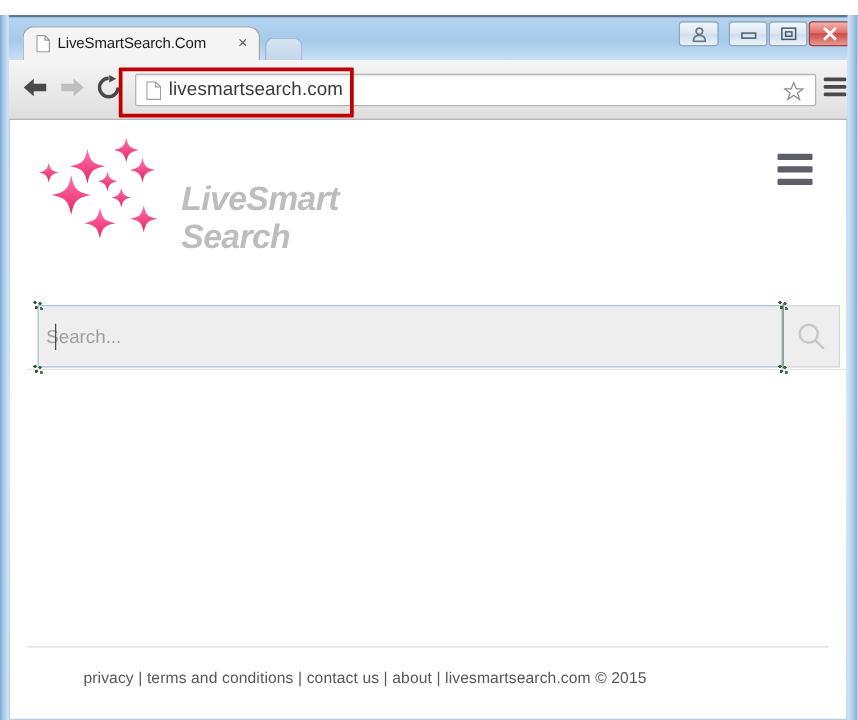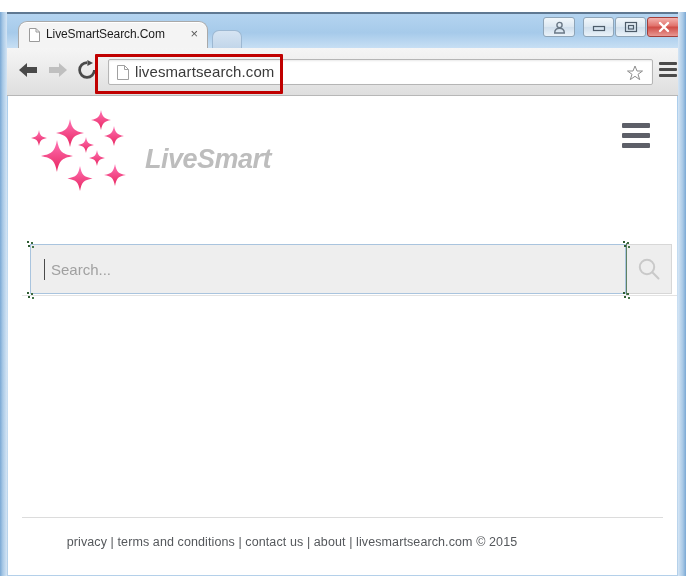--- a/index.html
+++ b/index.html
@@ -130,21 +130,21 @@
   #search-underline {
     position:absolute; left:0; top:53px; width:655px; height:1px; background:#e3e3e3;
   }
   #search-input {
     position:absolute; left:8px; top:2px; width:596px; height:50px;
     background:#eeeeee;
     border:1px solid #a9c4de;
     outline: none;
     font-family:"Liberation Sans", sans-serif;
     font-size:15px; color:#8c8c8c;
-    padding-left:20px;
+    padding-left:6px;
   }
   #search-input::placeholder { color:#a0a0a0; }
   #caret {
     position:absolute; left:22px; top:17px; width:1px; height:21px; background:#4a4a4a;
   }
   #search-btn {
     position:absolute; left:604px; top:2px; width:46px; height:50px;
     background:#eeeeee; border:1px solid #d7d7d7; border-left:none;
     display:flex; align-items:center; justify-content:center;
   }
@@ -286,20 +286,21 @@
           <path d="M16 24 C17.1 29.5 18.5 30.9 24 32 C18.5 33.1 17.1 34.5 16 40 C14.9 34.5 13.5 33.1 8 32 C13.5 30.9 14.9 29.5 16 24 Z"></path>
           <path d="M91 20 C92.4 27 94 28.6 101 30 C94 31.4 92.4 33 91 40 C89.6 33 88 31.4 81 30 C88 28.6 89.6 27 91 20 Z"></path>
           <path d="M34 34 C36.3 45.5 38.5 47.7 50 50 C38.5 52.3 36.3 54.5 34 66 C31.7 54.5 29.5 52.3 18 50 C29.5 47.7 31.7 45.5 34 34 Z"></path>
           <path d="M74 44 C75.1 49.5 76.5 50.9 82 52 C76.5 53.1 75.1 54.5 74 60 C72.9 54.5 71.5 53.1 66 52 C71.5 50.9 72.9 49.5 74 44 Z"></path>
           <path d="M57 60 C58.8 69 60.5 70.7 69.5 72.5 C60.5 74.3 58.8 76 57 85 C55.2 76 53.5 74.3 44.5 72.5 C53.5 70.7 55.2 69 57 60 Z"></path>
           <path d="M92 58 C93.6 66 95 67.4 103 69 C95 70.6 93.6 72 92 80 C90.4 72 89 70.6 81 69 C89 67.4 90.4 66 92 58 Z"></path>
         </g>
       </svg>
       <div id="logo-text">
         <span class="l1">LiveSmart</span>
+        <span class="l2">Search</span>
       </div>
     </div>
 
     <div id="page-menu">
       <div class="pm-bar"></div>
       <div class="pm-bar"></div>
       <div class="pm-bar"></div>
     </div>
 
     <div id="searchwrap">

